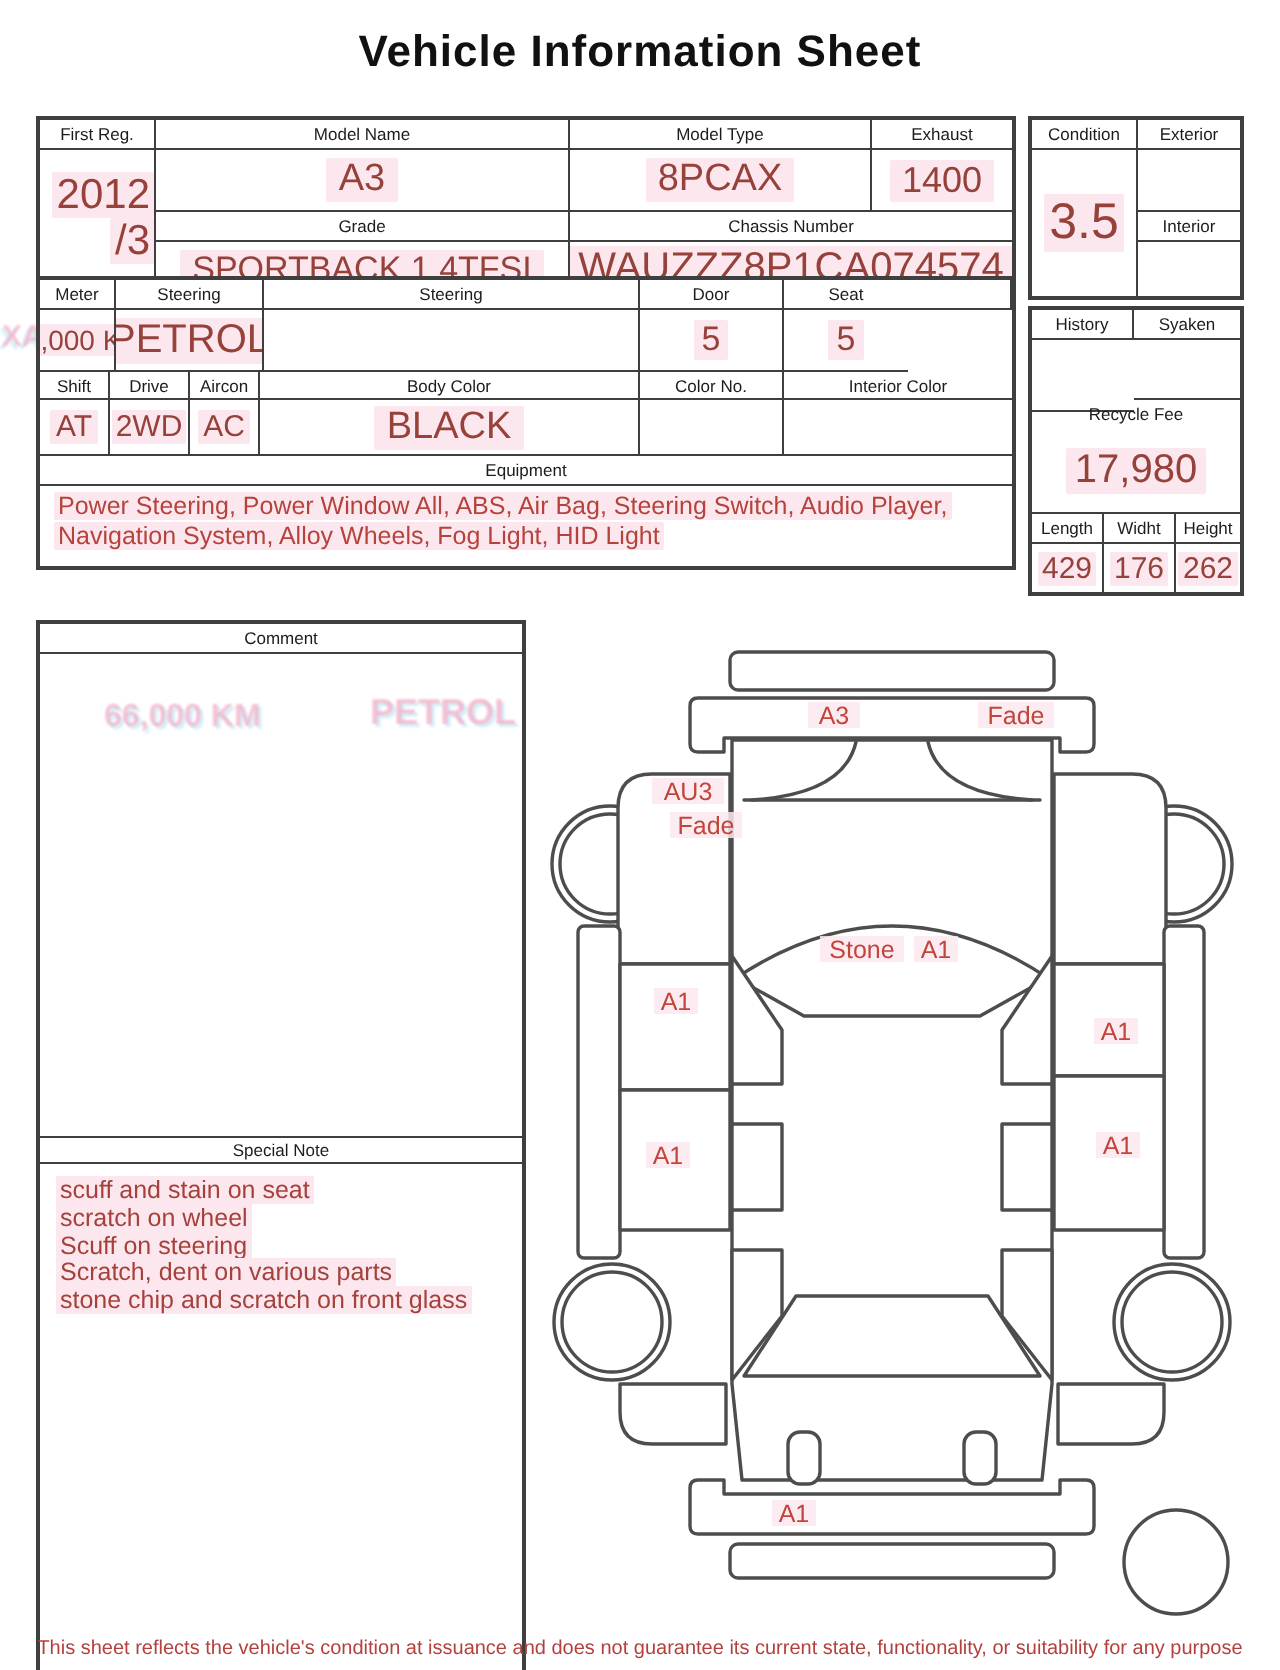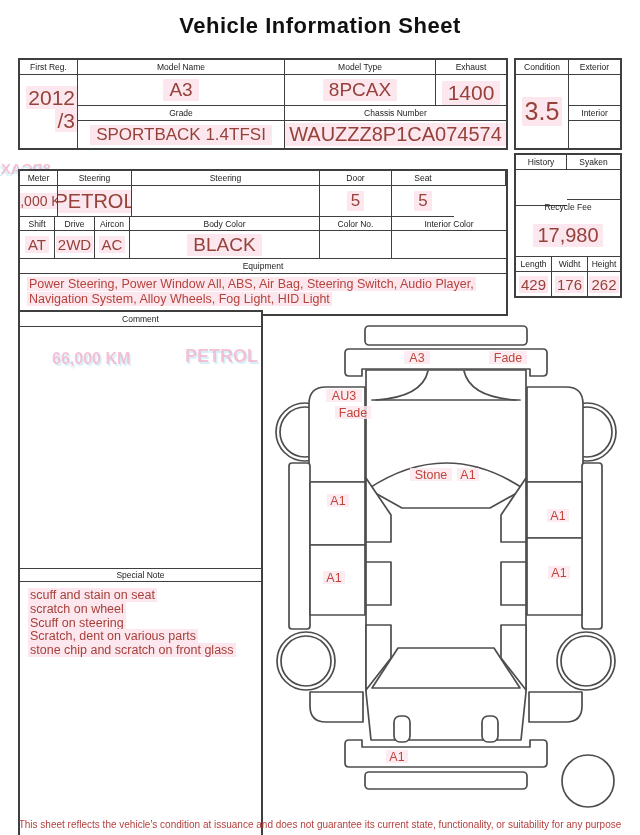--- a/index.html
+++ b/index.html
@@ -56,41 +56,41 @@
       </div>
     <div class="lbl br bb" style="grid-row:3;grid-column:2;">Grade</div>
     <div class="val br" style="grid-row:4;grid-column:2;font-size:17px;">
         <span class="hl">SPORTBACK 1.4TFSI</span>
       </div>
     <div class="lbl br bb" style="grid-row:1;grid-column:3;">Model Type</div>
     <div class="val br bb" style="grid-row:2;grid-column:3;font-size:19px;">
         <span class="hl">8PCAX</span>
       </div>
     <div class="lbl bb" style="grid-row:1;grid-column:4;">Exhaust</div>
-    <div class="val bb" style="grid-row:2;grid-column:4;font-size:21px;align-items:flex-end;">
+    <div class="val bb" style="grid-row:2;grid-column:4;font-size:18px;">
         <span class="hl">1400</span>
       </div>
     <div class="lbl bb" style="grid-row:3;grid-column:3/5;">Chassis Number</div>
     <div class="val" style="grid-row:4;grid-column:3/5;font-size:20px;">
         <span class="hl">WAUZZZ8P1CA074574</span>
       </div>
   </div>
 
   <div class="abs box grid" style="left:514px;top:58px;width:108px;height:92px;grid-template-columns:53px 1fr;grid-template-rows:15px 31px 15px 1fr;">
     <div class="lbl br bb" style="grid-row:1;grid-column:1;">Condition</div>
     <div class="val br" style="grid-row:2/5;grid-column:1;font-size:25px;">
         <span class="hl" style="padding:0 3px;">3.5</span>
       </div>
     <div class="lbl bb" style="grid-row:1;grid-column:2;">Exterior</div>
     <div class="val bb" style="grid-row:2;grid-column:2;"></div>
     <div class="lbl bb" style="grid-row:3;grid-column:2;">Interior</div>
     <div class="val" style="grid-row:4;grid-column:2;"></div>
   </div>
 
-  <div class="abs box" style="left:18px;top:169px;width:490px;height:147px;display:flex;flex-direction:column;">
+  <div class="abs box" style="left:18px;top:138px;width:490px;height:147px;display:flex;flex-direction:column;">
     <div class="grid" style="grid-template-columns:38px 74px 188px 72px 62px 1fr;grid-template-rows:15px 31px;">
       <div class="lbl br bb">Meter</div>
       <div class="lbl br bb">Steering</div>
       <div class="lbl br bb">Steering</div>
       <div class="lbl br bb">Door</div>
       <div class="lbl bb">Seat</div>
       <div class="val br bb"></div>
       <div class="val br bb" style="font-size:14px;">
           <span class="hl" style="padding:0 3px;">66,000 KM</span>
         </div>

